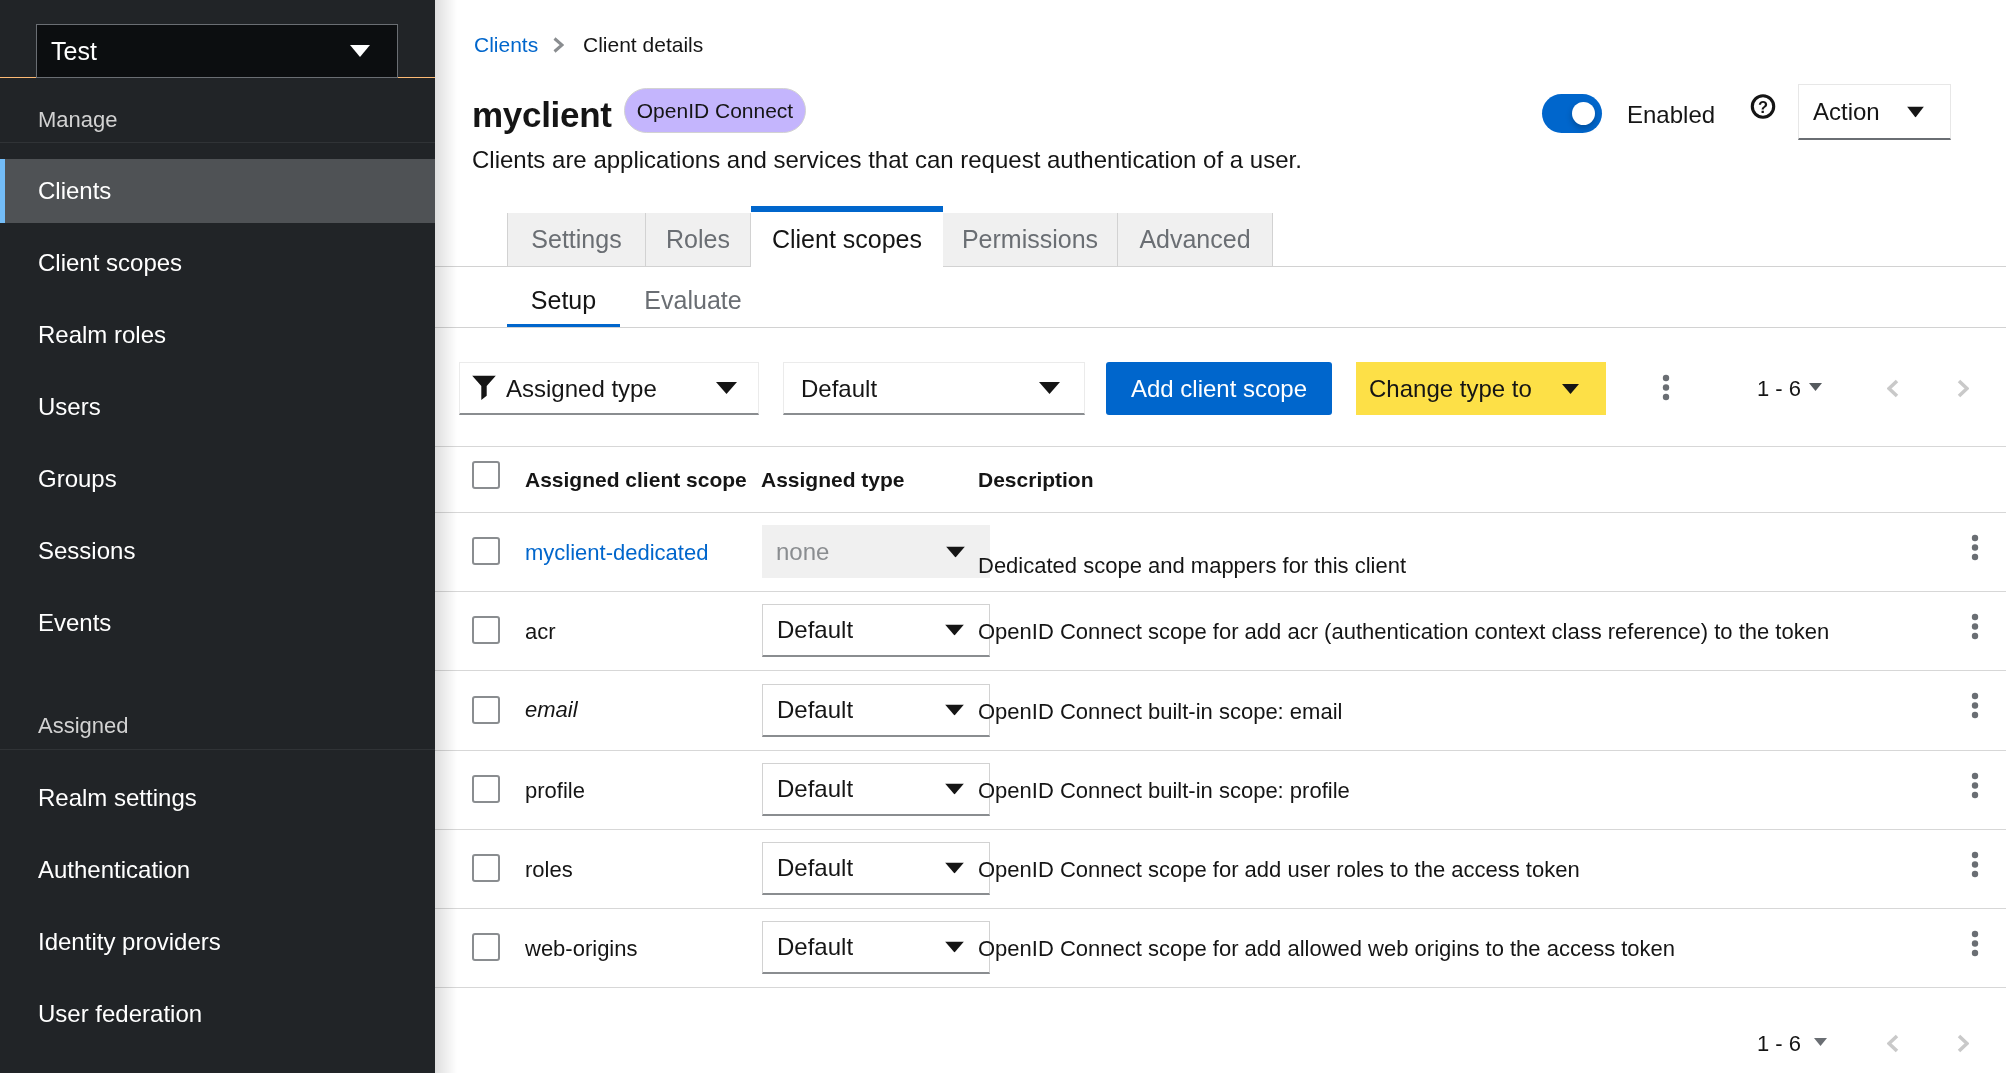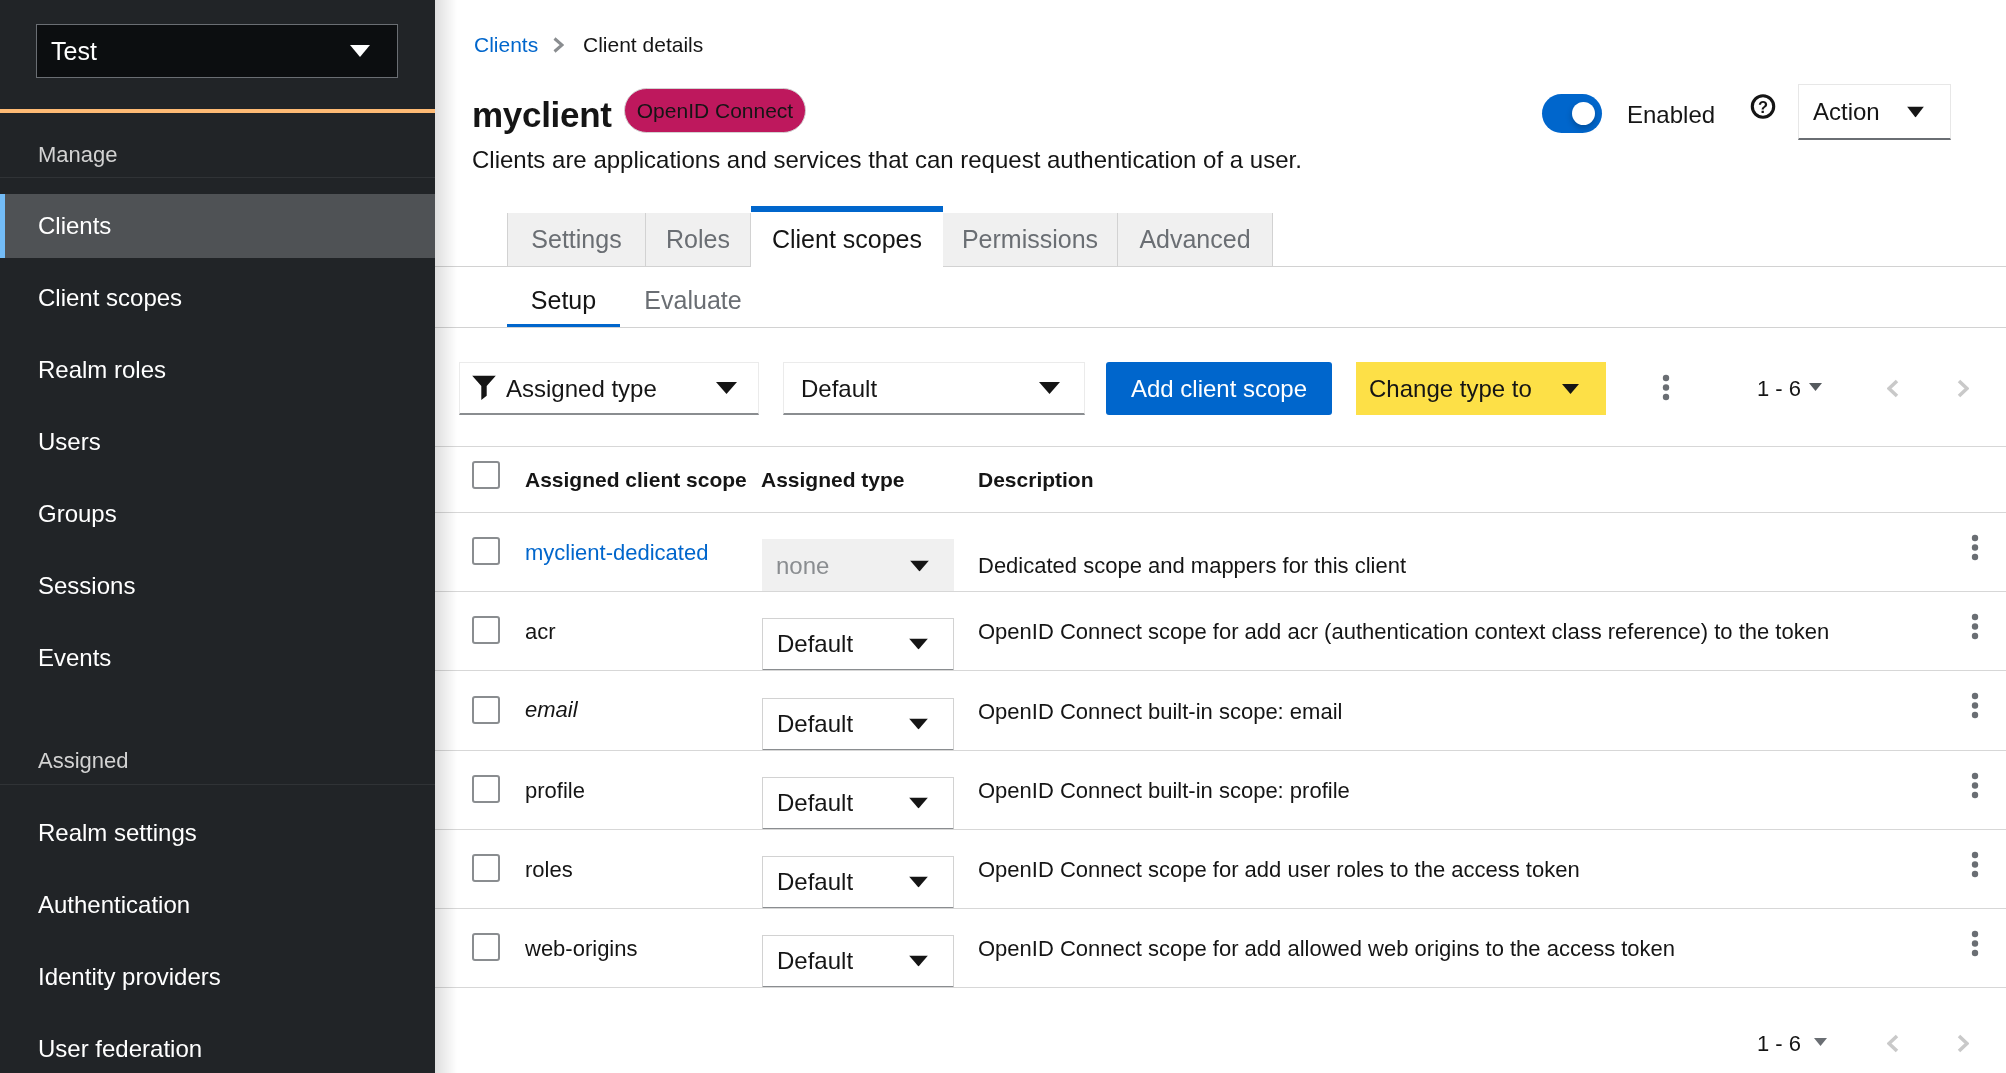--- a/index.html
+++ b/index.html
@@ -2,21 +2,21 @@
 <html><head>
 <meta charset="utf-8">
 <style>
 * { margin:0; padding:0; box-sizing:border-box; }
 html,body { width:2006px; height:1073px; overflow:hidden; background:#fff;
   font-family:"Liberation Sans", sans-serif; color:#151515; }
 
 
 #sidebar { position:absolute; left:0; top:0; width:435px; height:1073px;
   background:#212427; }
-#realmwrap { height:113px; border-bottom:4px solid #fdba74; }
+#realmwrap { height:78px; border-bottom:1px solid #fdba74; }
 #realm { position:absolute; left:36px; top:24px; width:362px; height:54px;
   background:#0c0e10; border:1px solid #6a6e73; color:#fff; font-size:25px; }
 #realm .lbl { position:absolute; left:14px; top:50%; transform:translateY(-50%); }
 #realm svg { position:absolute; right:27px; top:50%; transform:translateY(-50%); }
 .navtitle { color:#d2d2d2; font-size:22px; padding-left:38px; }
 .nav1 .navtitle { height:65px; padding-top:20px; border-bottom:1px solid #303336;
   display:flex; align-items:center; }
 ul.nav { list-style:none; margin-top:16px; }
 ul.nav li { height:64px; margin-bottom:8px; color:#fff; font-size:24px;
   display:flex; align-items:center; padding-left:38px; }
@@ -29,21 +29,21 @@
 
 
 #main { position:absolute; left:435px; top:0; width:1571px; height:1073px; }
 #breadcrumb { position:absolute; left:39px; top:33px; font-size:21px; }
 #breadcrumb a { color:#0066cc; text-decoration:none; }
 #bc-sep { position:absolute; left:117px; top:37px; }
 #bc-2 { position:absolute; left:148px; top:33px; font-size:21px; }
 h1 { position:absolute; left:37px; top:95px; font-size:35px; font-weight:bold;
   letter-spacing:-0.3px; }
 #chip { position:absolute; left:189px; top:88px; width:182px; height:45px;
-  border:1px solid #d2d2d2; border-radius:23px; background:#be185d;
+  border:1px solid #d2d2d2; border-radius:23px; background:#c4b5fd;
   font-size:21px; display:flex; align-items:center; justify-content:center; }
 #desc { position:absolute; left:37px; top:146px; font-size:24px; }
 
 
 #toggle { position:absolute; left:1107px; top:94px; width:60px; height:39px;
   border-radius:20px; background:#0066cc; }
 #toggle .knob { position:absolute; right:7px; top:8px; width:23px; height:23px;
   border-radius:50%; background:#fff; box-shadow:0 3px 6px rgba(0,0,0,0.25); }
 #enabled { position:absolute; left:1192px; top:101px; font-size:24px; }
 #qicon { position:absolute; left:1315px; top:94px; }
@@ -97,21 +97,21 @@
 #pch1r { position:absolute; left:1522px; top:379px; }
 
 
 #tbl-topline { position:absolute; left:0; top:446px; width:1571px; height:1px; background:#d7d7d7; }
 #tbl-headline { position:absolute; left:0; top:512px; width:1571px; height:1px; background:#d7d7d7; }
 .rowline { position:absolute; left:0; width:1571px; height:1px; background:#d7d7d7; }
 .cb { position:absolute; left:37px; width:28px; height:28px;
   border:2px solid #8a8d90; border-radius:3px; background:#fff; }
 .th { position:absolute; font-size:21px; font-weight:bold; }
 .td { position:absolute; font-size:22px; }
-.rowsel { position:absolute; left:327px; width:192px; height:53px; font-size:24px;margin-top:14px; }
+.rowsel { position:absolute; left:327px; width:228px; height:53px; font-size:24px; }
 .rowsel .txt { position:absolute; left:14px; top:50%; transform:translateY(-50%); }
 .rowsel svg { position:absolute; right:25px; top:50%; transform:translateY(-50%); }
 .rowsel.on { background:#fff; border:1px solid #d2d2d2; border-bottom:2px solid #8a8d90; }
 .rowsel.off { background:#f0f0f0; color:#8a8d90; }
 .kebab { position:absolute; left:1536px; }
 a.rowlink { color:#0066cc; text-decoration:none; }
 #pag2 { left:1322px; top:1031px; }
 #pag2c { position:absolute; left:1379px; top:1038px; }
 #pch2l { position:absolute; left:1452px; top:1034px; }
 #pch2r { position:absolute; left:1522px; top:1034px; }

